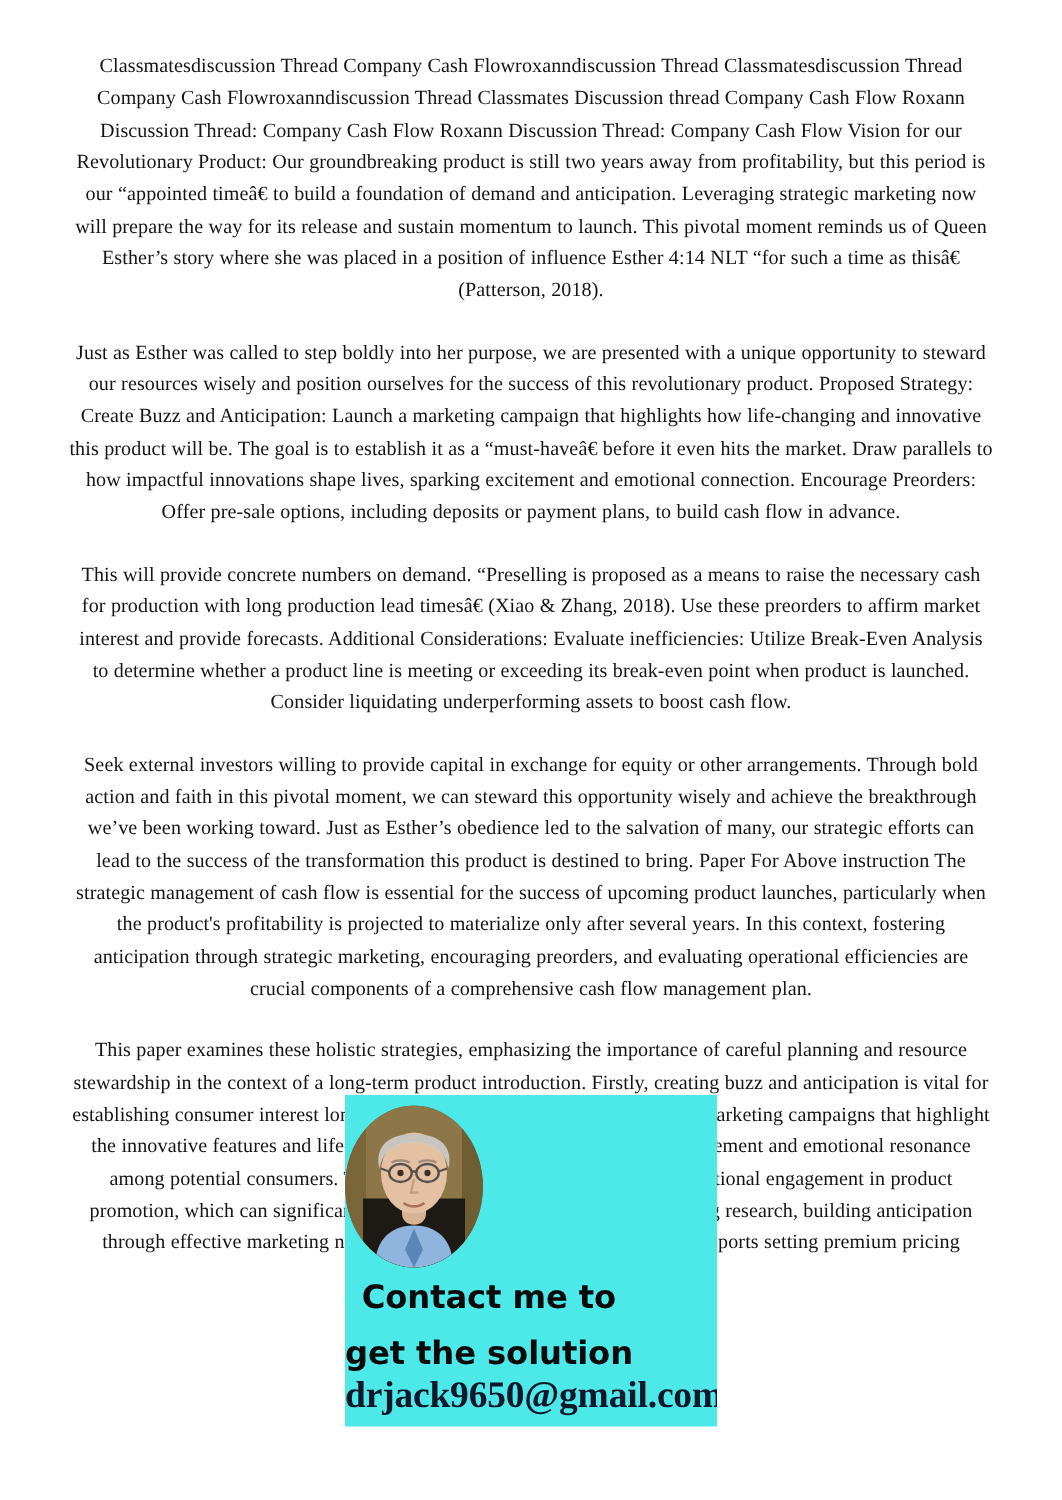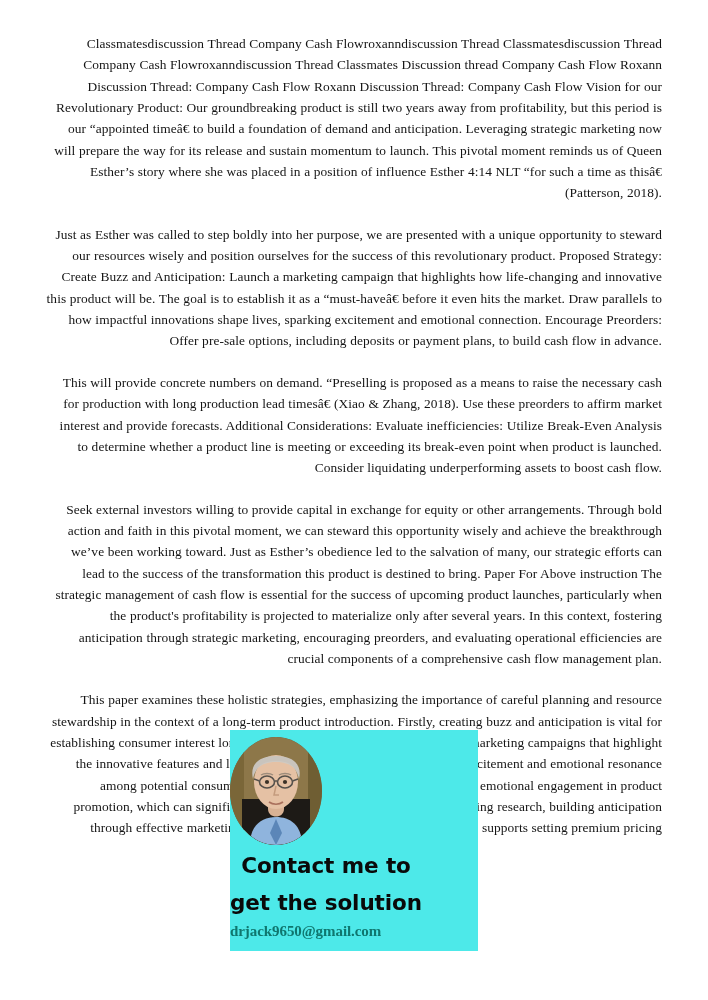--- a/index.html
+++ b/index.html
@@ -29,21 +29,21 @@
     position: absolute;
     left: 46px;
     top: 33px;
     width: 616px;
   }
 
   .para {
     margin: 0 0 20px 0;
     font-size: 13.4px;
     line-height: 21.35px;
-    text-align: right;
+    text-align: center;
     color: #141414;
     letter-spacing: 0.005em;
     word-spacing: 0.01em;
   }
   .para:last-child { margin-bottom: 0; }
 
   
   #promo-overlay {
     position: absolute;
     left: 230px;
@@ -78,23 +78,23 @@
     color: #0a0a0a;
     text-align: center;
     letter-spacing: -0.004em;
   }
   #promo-headline .l2 { display: block; margin-top: 12px; }
 
   #promo-email {
     margin-top: 5px;
     font-family: "Liberation Serif", "DejaVu Serif", serif;
     font-weight: bold;
-    font-size: 15px;
+    font-size: 25px;
     line-height: 22px;
-    color: #0f766e;
+    color: #0f172a;
     text-align: center;
     letter-spacing: -0.005em;
   }
 </style>
 </head>
 <body>
 
 <div id="doc-page">
 
   <div id="doc-body">

